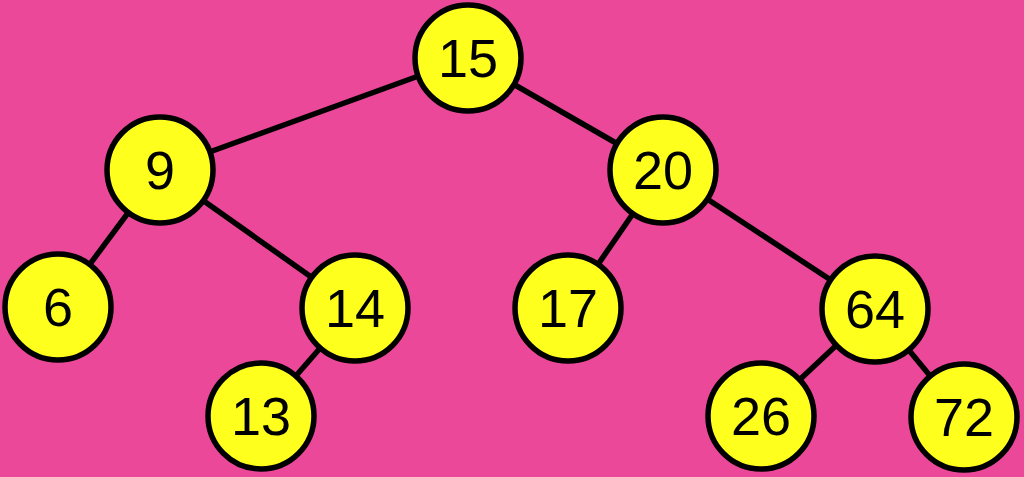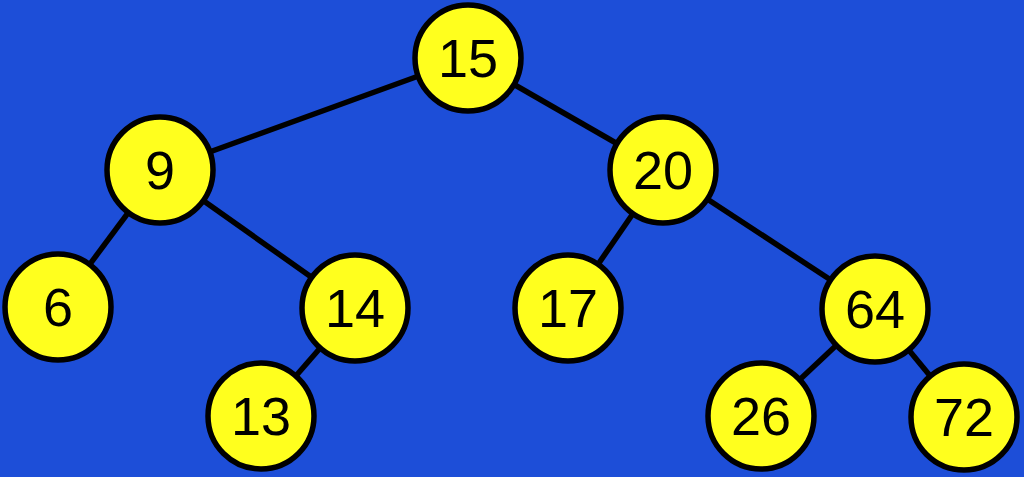--- a/index.html
+++ b/index.html
@@ -8,21 +8,21 @@
     background: #ffffff;
     width: 1024px;
     height: 477px;
     overflow: hidden;
     font-family: "Liberation Sans", sans-serif;
   }
   .canvas-wrap {
     position: relative;
     width: 1024px;
     height: 477px;
-    background: #1d4ed8;
+    background: #ec4899;
   }
   svg {
     display: block;
   }
   .node-label {
     font-family: "Liberation Sans", sans-serif;
     user-select: none;
   }
 </style>
 </head>

